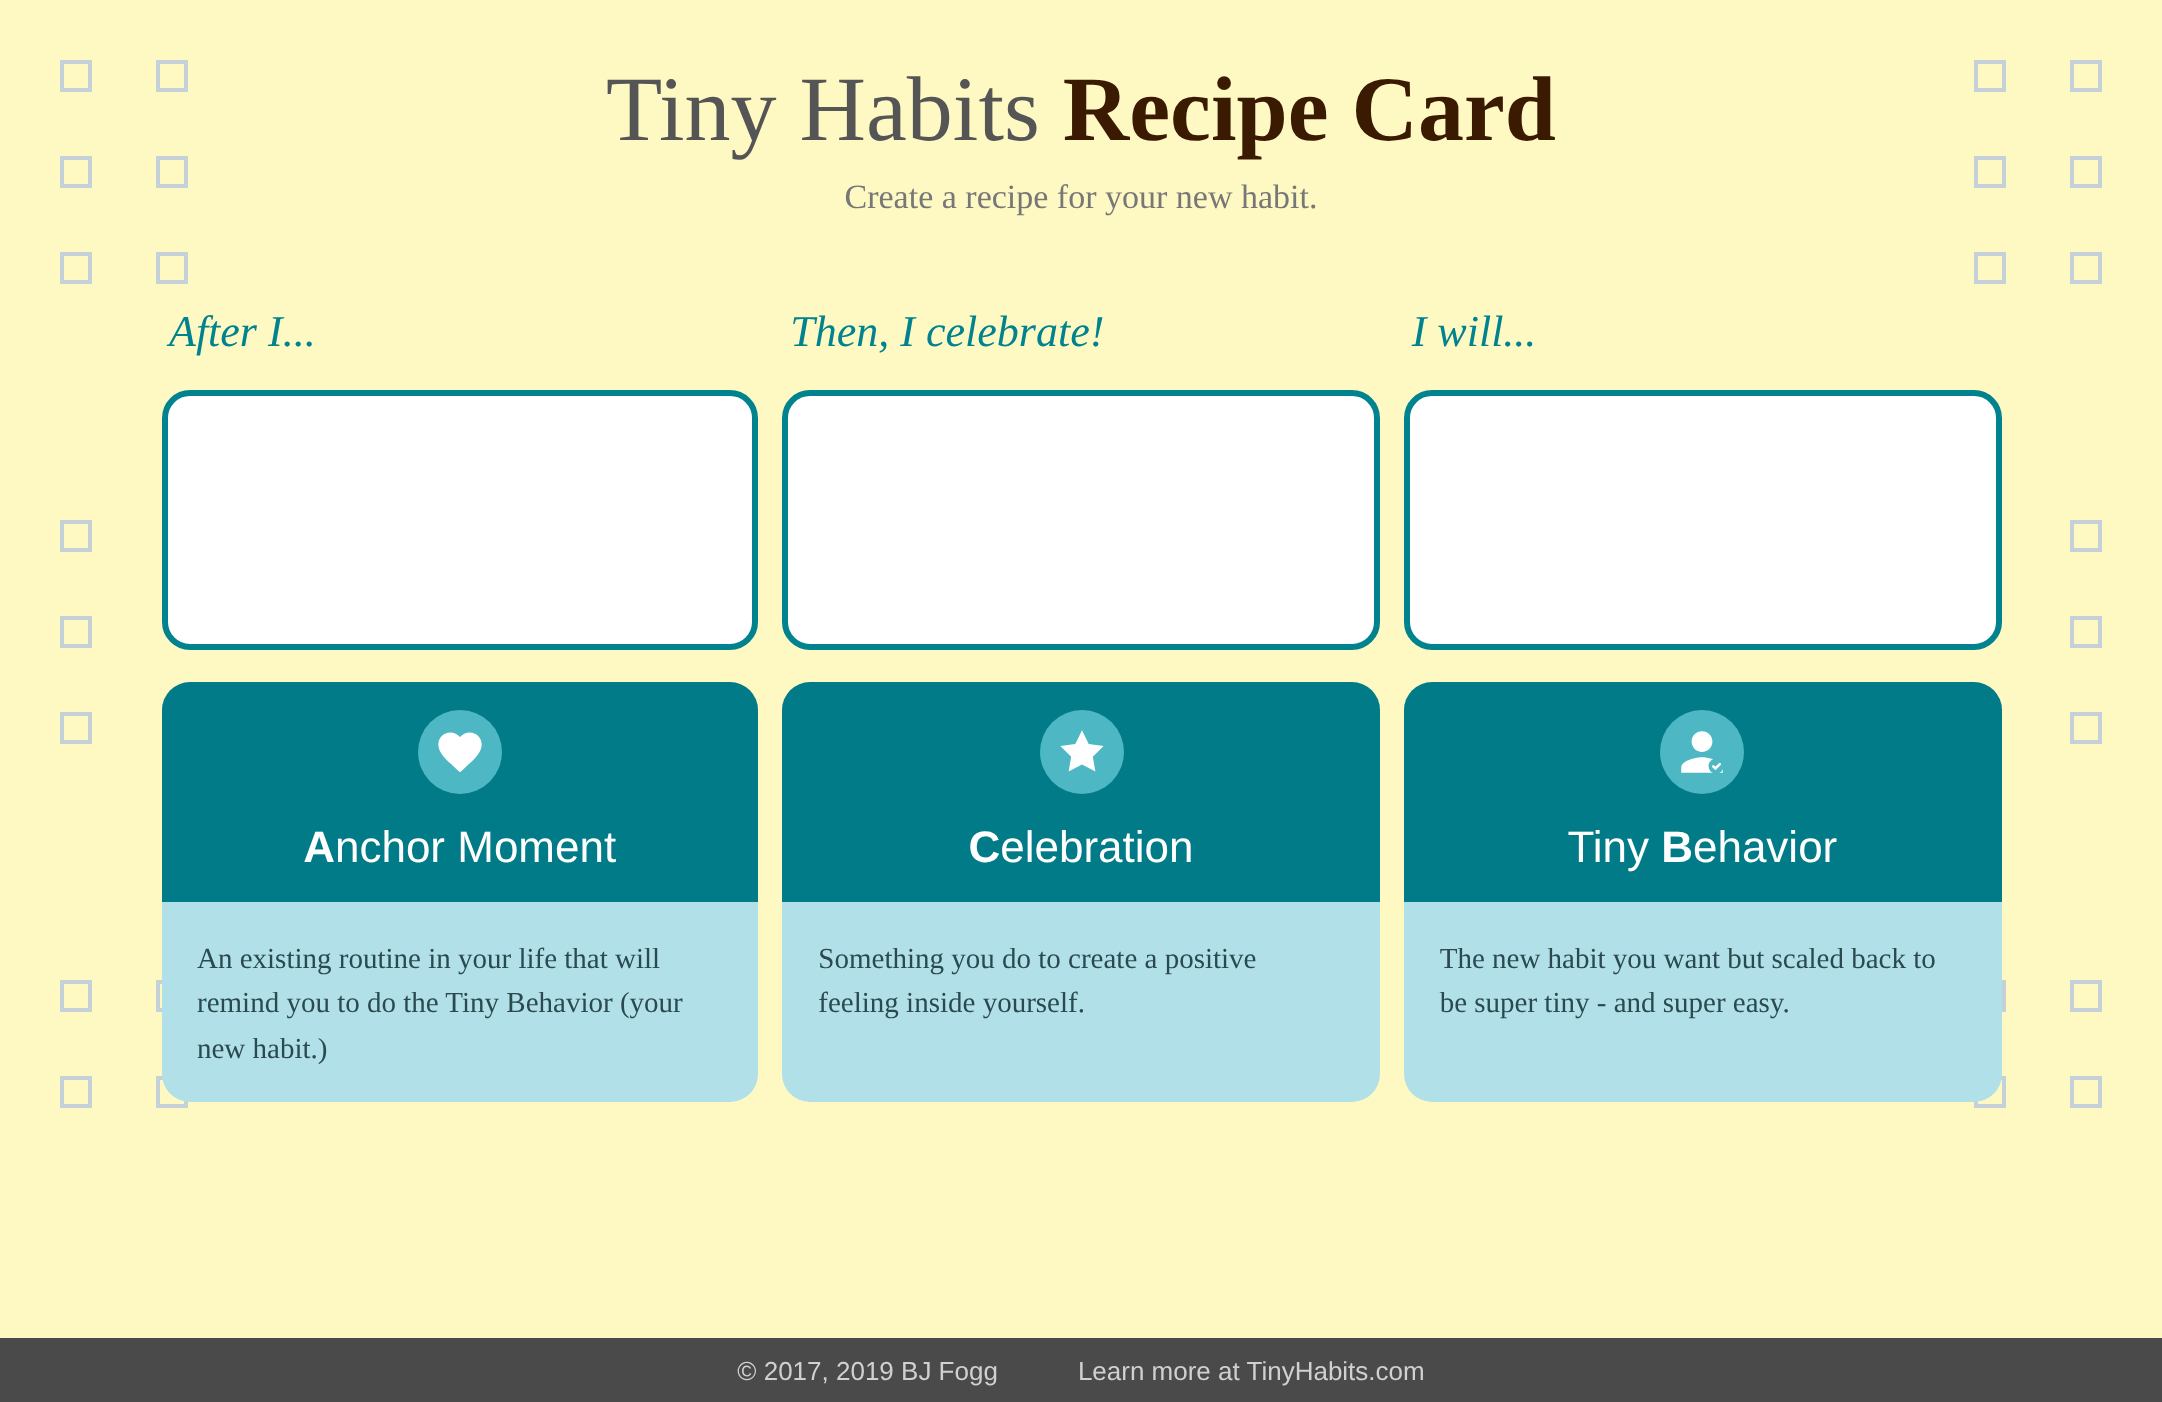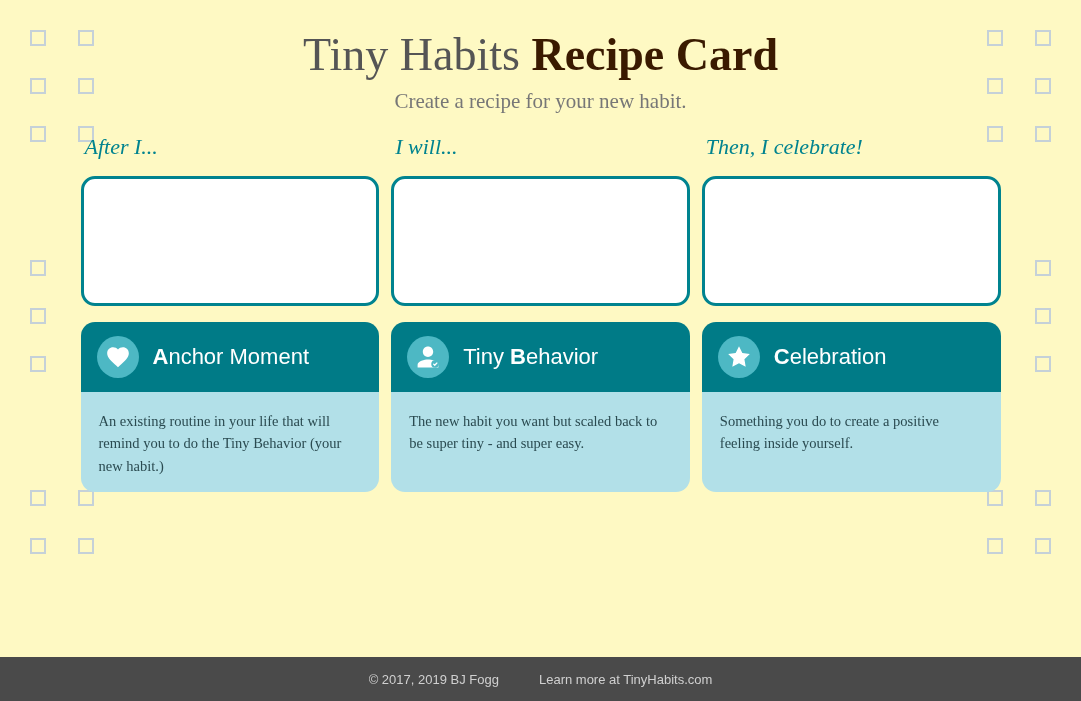--- a/index.html
+++ b/index.html
@@ -69,23 +69,23 @@
       margin-bottom: 8px;
       font-family: Georgia, serif;
     }
 
     .page-title strong {
       color: #3a1a00;
       font-weight: bold;
     }
 
     .page-subtitle {
-      font-size: 21px;
+      font-size: 17px;
       color: #777;
-      margin-bottom: 20px;
+      margin-bottom: 44px;
       font-family: Georgia, serif;
     }
 
     .columns {
       display: flex;
       gap: 12px;
       width: 920px;
     }
 
     .column {
@@ -115,20 +115,21 @@
       border-radius: 14px;
       overflow: hidden;
     }
 
     .info-card-header {
       background-color: #007b87;
       padding: 14px 16px;
       display: flex;
       align-items: center;
       gap: 14px;
+      flex-direction: column;
     }
 
     .info-card-icon {
       width: 42px;
       height: 42px;
       border-radius: 50%;
       background-color: #4db8c4;
       display: flex;
       align-items: center;
       justify-content: center;
@@ -157,21 +158,21 @@
       color: #2a4a50;
       line-height: 1.55;
       font-family: Georgia, serif;
     }
 
     .footer {
       position: absolute;
       bottom: 0;
       left: 0;
       right: 0;
-      height: 44px;
+      height: 32px;
       background-color: #4a4a4a;
       display: flex;
       align-items: center;
       justify-content: center;
       gap: 40px;
     }
 
     .footer-text {
       color: #d0d0d0;
       font-size: 13px;
@@ -292,20 +293,41 @@
               <strong>A</strong><span>nchor Moment</span>
             </span>
           </div>
           <div class="info-card-body">
             <p>An existing routine in your life that will remind you to do the Tiny Behavior (your new habit.)</p>
           </div>
         </div>
       </div>
 
       <div class="column">
+        <div class="col-label">Then, I celebrate!</div>
+        <div class="input-box"></div>
+        <div class="info-card">
+          <div class="info-card-header">
+            <div class="info-card-icon">
+
+              <svg class="icon-svg" viewBox="0 0 24 24" xmlns="http://www.w3.org/2000/svg">
+                <path d="M12 2l3.09 6.26L22 9.27l-5 4.87 1.18 6.88L12 17.77l-6.18 3.25L7 14.14 2 9.27l6.91-1.01L12 2z"></path>
+              </svg>
+            </div>
+            <span class="info-card-title">
+              <strong>C</strong><span>elebration</span>
+            </span>
+          </div>
+          <div class="info-card-body">
+            <p>Something you do to create a positive feeling inside yourself.</p>
+          </div>
+        </div>
+      </div>
+
+      <div class="column">
         <div class="col-label">I will...</div>
         <div class="input-box"></div>
         <div class="info-card">
           <div class="info-card-header">
             <div class="info-card-icon">
 
               <svg class="icon-svg" viewBox="0 0 24 24" xmlns="http://www.w3.org/2000/svg">
                 <path d="M12 12c2.7 0 4.8-2.1 4.8-4.8S14.7 2.4 12 2.4 7.2 4.5 7.2 7.2 9.3 12 12 12zm0 2.4c-3.2 0-9.6 1.6-9.6 4.8v2.4h19.2v-2.4c0-3.2-6.4-4.8-9.6-4.8z"></path>
                 <circle cx="18.5" cy="18.5" r="3.5" fill="#4db8c4"></circle>
                 <path d="M17.2 18.6l1 1 2-2" stroke="white" stroke-width="1.2" fill="none" stroke-linecap="round"></path>
@@ -314,41 +336,20 @@
             <span class="info-card-title">
               <span>Tiny </span><strong>B</strong><span>ehavior</span>
             </span>
           </div>
           <div class="info-card-body">
             <p>The new habit you want but scaled back to be super tiny - and super easy.</p>
           </div>
         </div>
       </div>
 
-      <div class="column">
-        <div class="col-label">Then, I celebrate!</div>
-        <div class="input-box"></div>
-        <div class="info-card">
-          <div class="info-card-header">
-            <div class="info-card-icon">
-
-              <svg class="icon-svg" viewBox="0 0 24 24" xmlns="http://www.w3.org/2000/svg">
-                <path d="M12 2l3.09 6.26L22 9.27l-5 4.87 1.18 6.88L12 17.77l-6.18 3.25L7 14.14 2 9.27l6.91-1.01L12 2z"></path>
-              </svg>
-            </div>
-            <span class="info-card-title">
-              <strong>C</strong><span>elebration</span>
-            </span>
-          </div>
-          <div class="info-card-body">
-            <p>Something you do to create a positive feeling inside yourself.</p>
-          </div>
-        </div>
-      </div>
-
     </div>
   </div>
 
   <footer class="footer">
     <span class="footer-text">© 2017, 2019 BJ Fogg</span>
     <span class="footer-text">Learn more at TinyHabits.com</span>
   </footer>
 
 </div>
 

